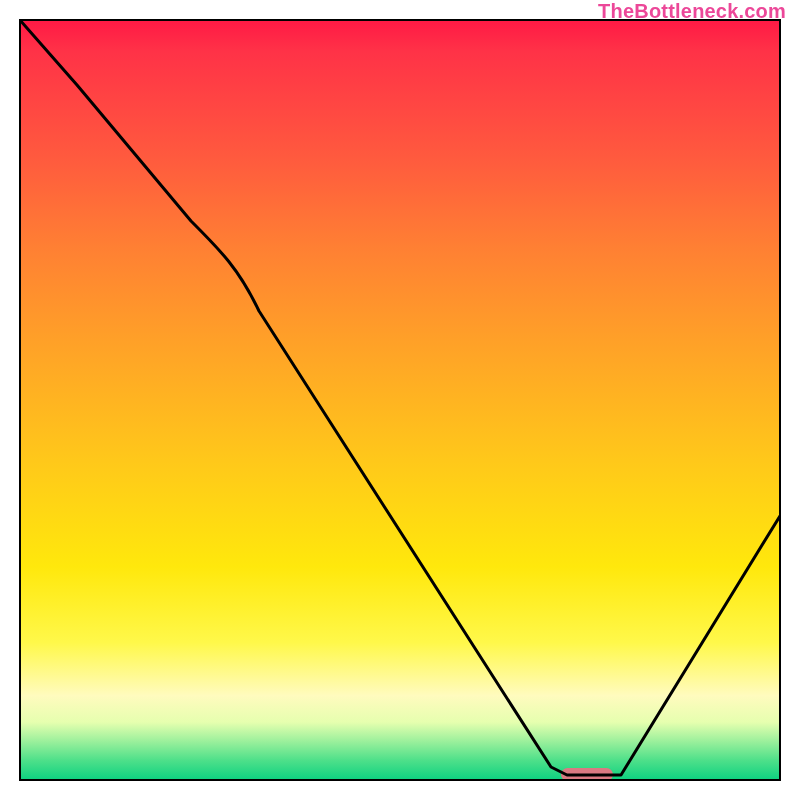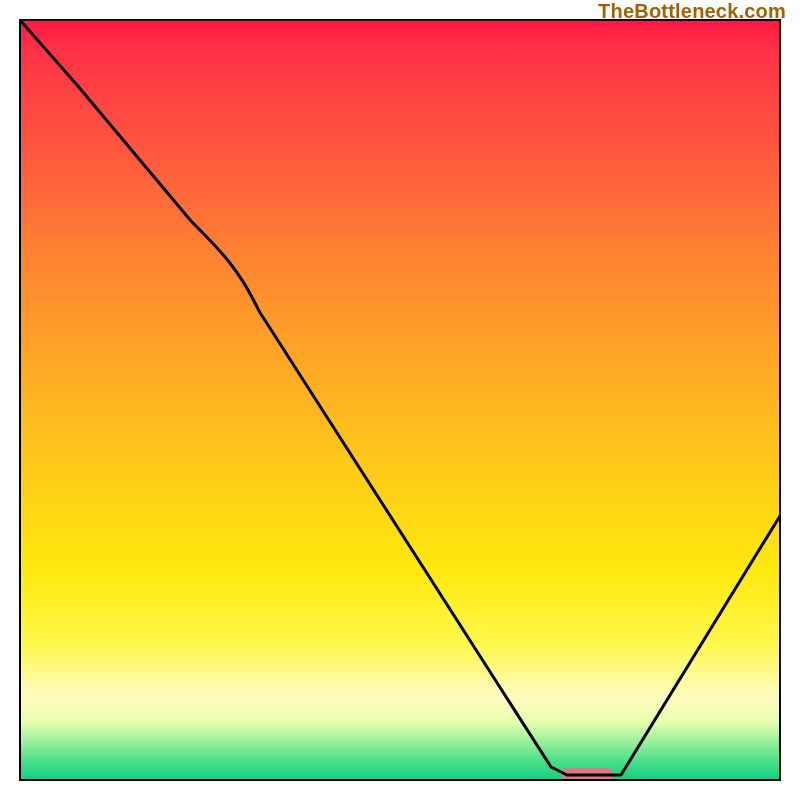--- a/index.html
+++ b/index.html
@@ -53,21 +53,21 @@
     background: #d97a82;
     border-radius: 7px;
   }
   .site-label {
     position: absolute;
     top: 0px;
     right: 14px;
     font-family: Arial, Helvetica, sans-serif;
     font-size: 20px;
     font-weight: 600;
-    color: #a16207;
+    color: #ec4899;
     letter-spacing: 0.2px;
   }
 </style>
 </head>
 <body>
 
 <div class="site-label">TheBottleneck.com</div>
 
 <div class="frame">
 

